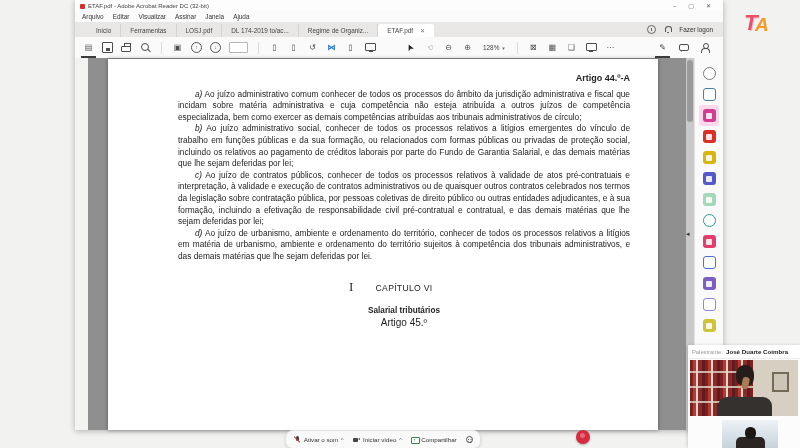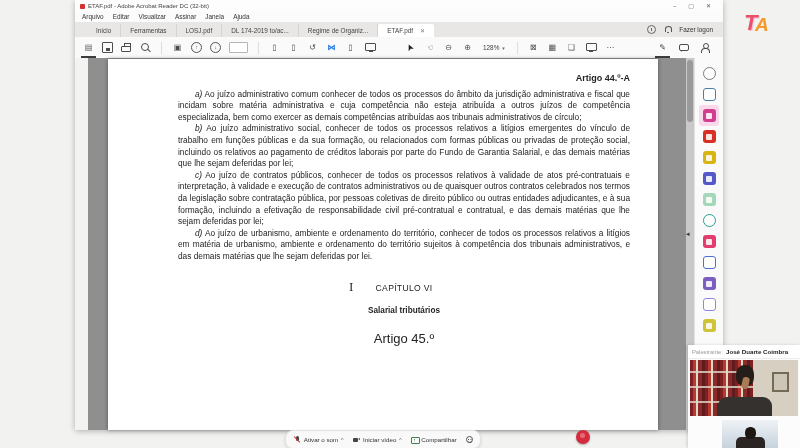--- a/index.html
+++ b/index.html
@@ -76,21 +76,21 @@
   .tp-ic.outline-circle{border:1.5px solid currentColor;background:#fff;border-radius:50%;box-sizing:border-box}
 
   
   .page{position:absolute;left:33px;top:59px;width:550px;height:371px;background:#fff;box-shadow:0 0 4px rgba(0,0,0,.4);padding:8px 28px 0 70px;box-sizing:border-box;overflow:hidden;text-align:justify;font-size:8.3px;line-height:11.6px;color:#232323}
   .art-head{text-align:right;font-weight:bold;font-size:9px;margin-top:6px}
   .art-sub{text-align:center;font-weight:bold;font-size:7.8px;margin-top:10px}
   .doc-par{margin:0;text-indent:17px}
   .it{font-style:italic}
   .chap-head{text-align:center;font-size:8.6px;margin-top:20px;letter-spacing:.3px}
   .chap-sub{text-align:center;font-weight:bold;font-size:8.2px;margin-top:11px}
-  .next-art{text-align:center;font-size:13px;margin-top:16px}
+  .next-art{text-align:center;font-size:10px;margin-top:0}
 
   
   .ta-logo{position:absolute;left:744px;top:10px;width:36px;height:30px;font-weight:bold;font-style:italic}
   .ta-t{position:absolute;left:0;top:0;font-size:22px;color:#e8506b;text-shadow:1px 1px 0 #f6c3ce}
   .ta-a{position:absolute;left:11px;top:4px;font-size:19px;color:#f59a28}
 
   .cam-panel{position:absolute;left:688px;top:345px;width:112px;height:103px;background:#fcfcfc;box-shadow:-1px 0 3px rgba(0,0,0,.15)}
   .speaker-bar{height:13px;display:flex;align-items:center;padding:0 4px;background:#fff;border-bottom:1px solid #ececec;white-space:nowrap;overflow:hidden}
   .speaker-label{font-size:5.8px;color:#9a9a9a;margin-right:3px}
   .speaker-name{font-size:6.2px;color:#1d1d1d;font-weight:bold}

